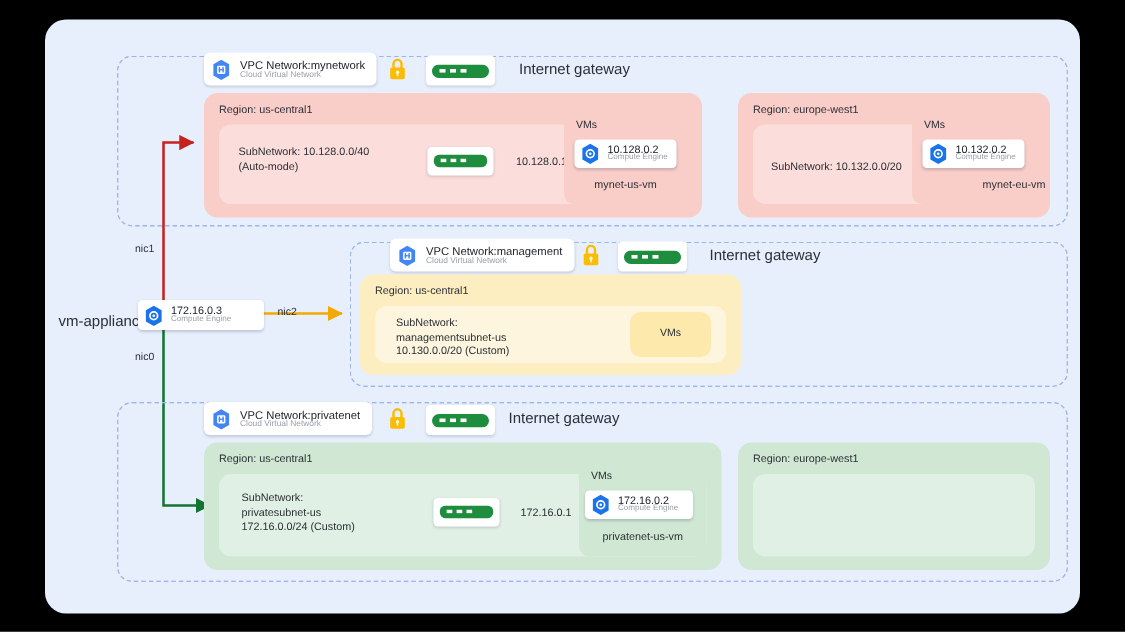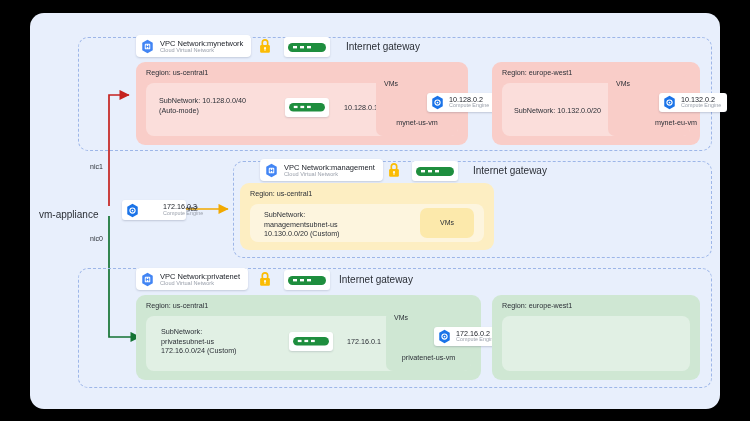--- a/index.html
+++ b/index.html
@@ -139,21 +139,20 @@
   
   .ce-chip {
     position: absolute;
     display: flex;
     align-items: center;
     background: #ffffff;
     border-radius: 3px;
     box-shadow: 0 1px 2px rgba(30,40,70,.2);
     padding: 2px 6px 2px 3px;
     box-sizing: border-box;
-    margin-left: 44px;
   }
   .ce-chip .txt { margin-left: 4px; line-height: 1.05; }
   .ce-chip .t1 { font-size: 7.2px; color: #20242b; white-space: nowrap; }
   .ce-chip .t2 { font-size: 5.4px; color: #9aa0ab; white-space: nowrap; }
 
   
   .reg-red   { background: #f9cdc8; }
   .reg-red-in{ background: #fbdedb; }
   .reg-yel   { background: #fdeec2; }
   .reg-yel-in{ background: #fdf5de; }
@@ -291,21 +290,21 @@
       <div class="vmname" style="left:0; top:42px; width:82px;margin-left:27px;">mynet-eu-vm</div>
     </div>
   </div>
 
   <div class="lbl" style="left:9px; top:196px;">vm-appliance</div>
 
   <div class="lbl lbl-sm" style="left:60px; top:150px;">nic1</div>
   <div class="lbl lbl-sm" style="left:155px; top:192px;">nic2</div>
   <div class="lbl lbl-sm" style="left:60px; top:222px;">nic0</div>
 
-  <div class="ce-chip" style="left:48px; top:187px; width:64px; height:20px;gap:19px;">
+  <div class="ce-chip" style="left:62px; top:187px; width:84px; height:20px;">
     <span>
       <svg class="icon-ce" viewBox="0 0 24 24">
         <path d="M12 1.2 L20.4 6 L20.4 18 L12 22.8 L3.6 18 L3.6 6 Z" fill="#1a73e8"></path>
         <circle cx="12" cy="12" r="5" fill="#ffffff"></circle>
         <circle cx="12" cy="12" r="3.2" fill="#1a73e8"></circle>
         <circle cx="12" cy="12" r="1.4" fill="#ffffff"></circle>
       </svg>
     </span>
     <span class="txt">
       <div class="t1">172.16.0.3</div>

